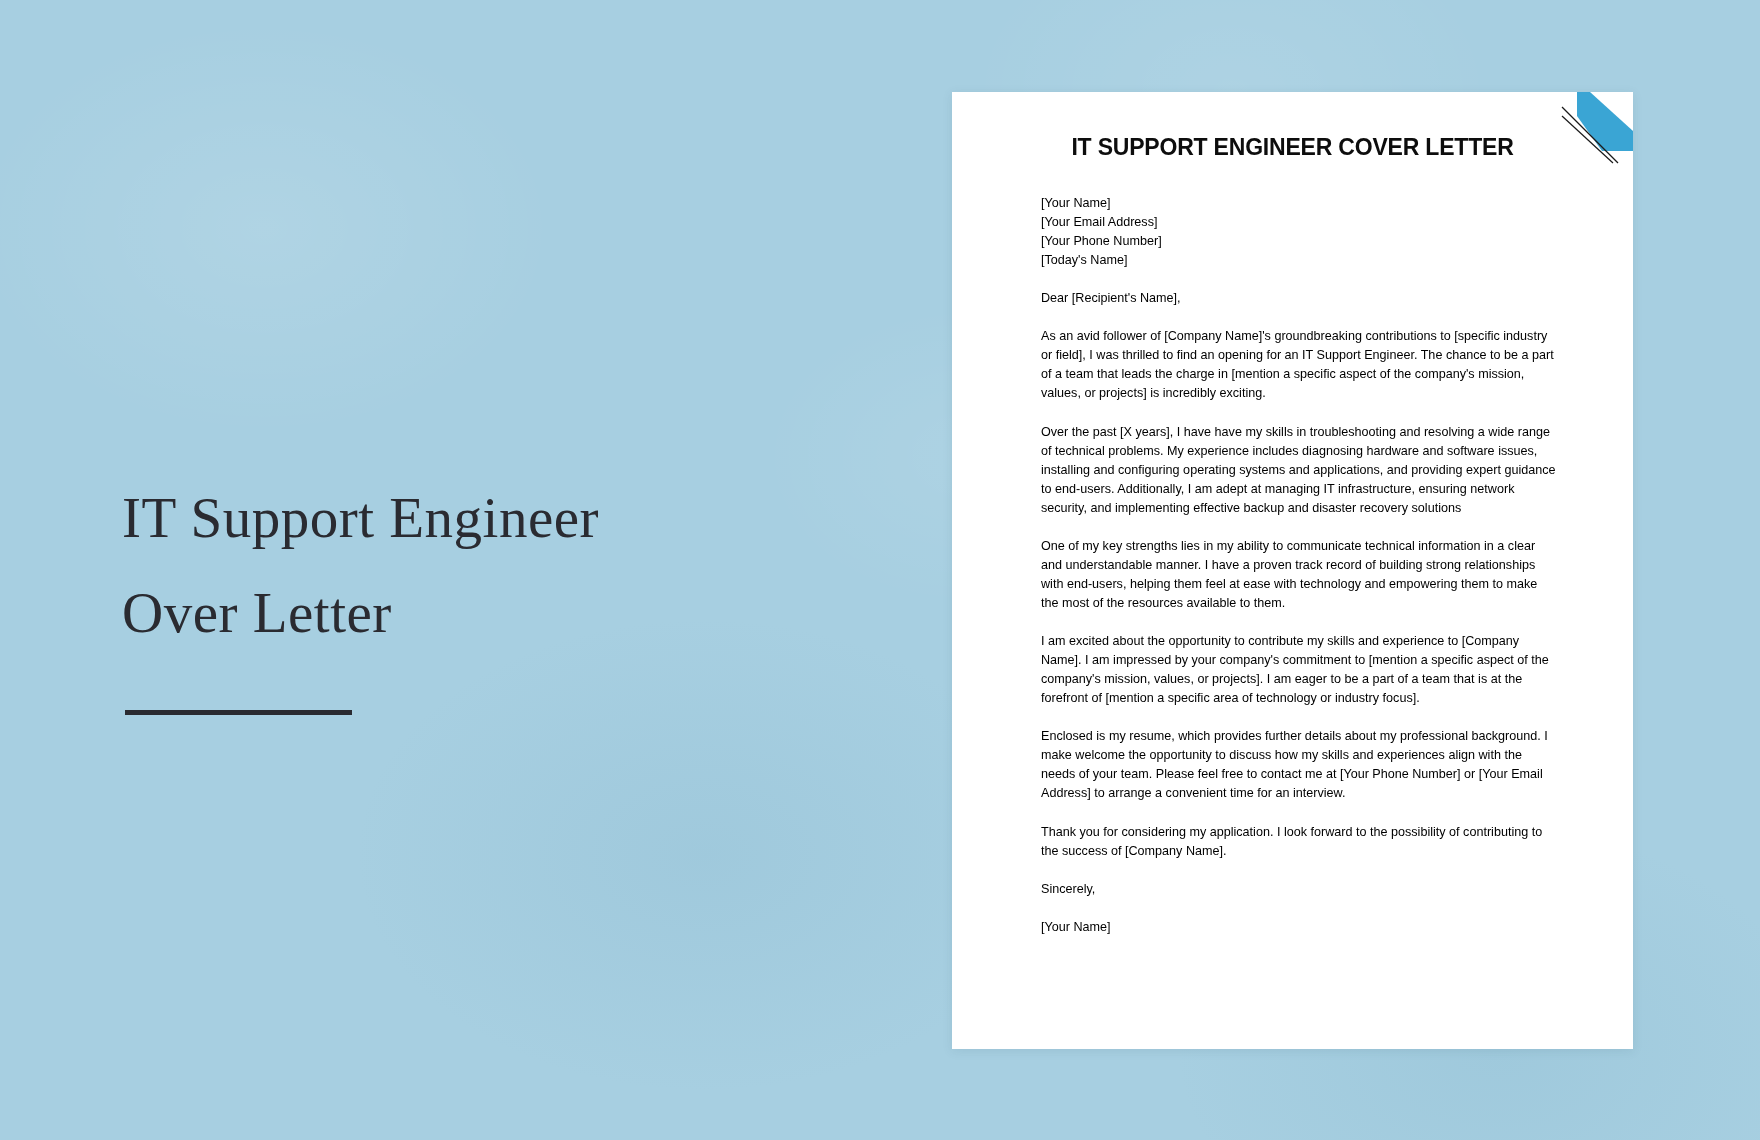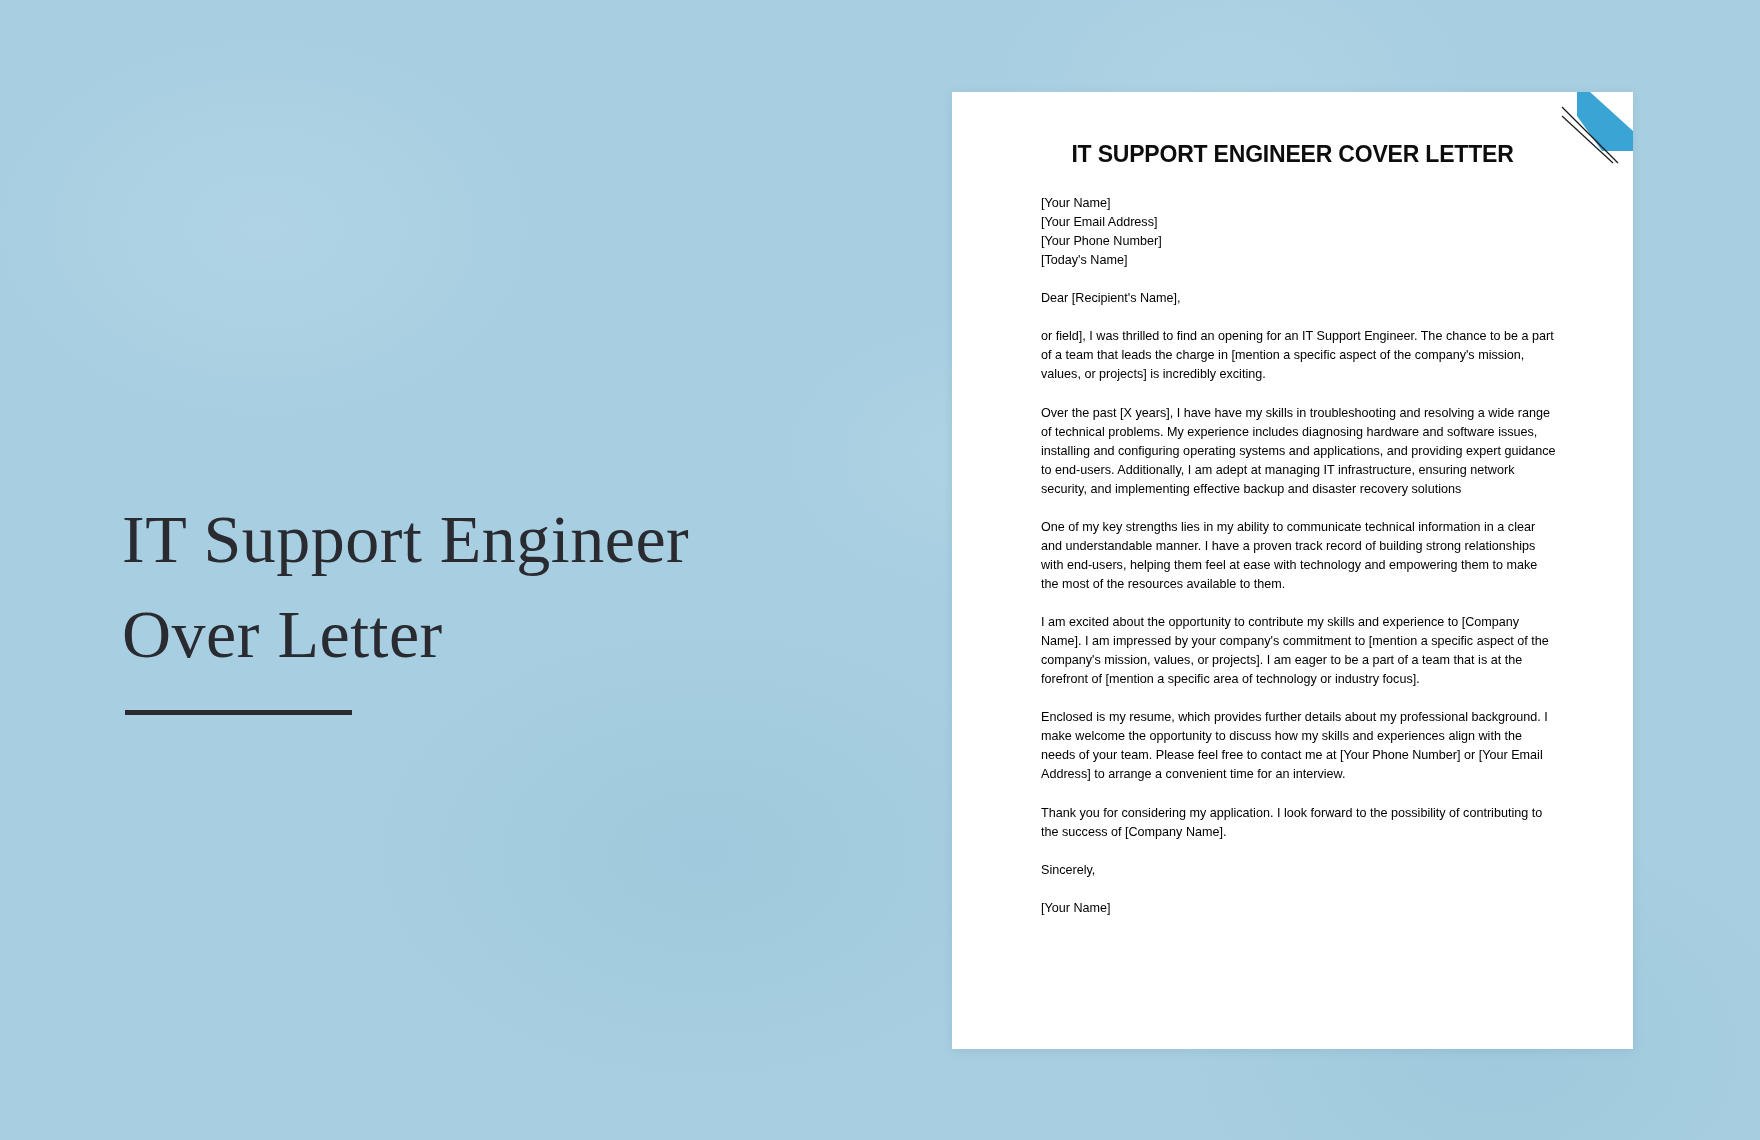--- a/index.html
+++ b/index.html
@@ -17,25 +17,25 @@
       radial-gradient(ellipse 500px 340px at 40% 75%, rgba(120,170,195,0.16), rgba(120,170,195,0) 70%),
       radial-gradient(ellipse 380px 260px at 70% 8%, rgba(255,255,255,0.08), rgba(255,255,255,0) 70%),
       radial-gradient(ellipse 460px 320px at 85% 92%, rgba(110,165,190,0.14), rgba(110,165,190,0) 70%),
       radial-gradient(ellipse 300px 220px at 55% 40%, rgba(255,255,255,0.07), rgba(255,255,255,0) 70%);
     font-family: "Liberation Sans", sans-serif;
   }
 
   .hero-title {
     position: absolute;
     left: 122px;
-    top: 492px;
+    top: 470px;
     margin: 0;
     font-family: "Liberation Serif", "DejaVu Serif", serif;
     font-weight: normal;
-    font-size: 68px;
+    font-size: 57px;
     line-height: 95px;
     color: #2a2b31;
     letter-spacing: 0.5px;
   }
   .hero-title span {
     display: block;
     white-space: nowrap;
   }
   .hero-rule {
     position: absolute;
@@ -108,35 +108,36 @@
 </h1>
 <div class="hero-rule"></div>
 
 <div class="paper">
   <svg class="corner" viewBox="0 0 681 120" width="681" height="120">
     <polygon points="625,0 638,0 681,39 681,59 650,59 625,24" fill="#3aa5d4"></polygon>
     <line x1="610" y1="15" x2="666" y2="71" stroke="#1a1a1a" stroke-width="1.2"></line>
     <line x1="610" y1="24" x2="661" y2="71" stroke="#1a1a1a" stroke-width="1.2"></line>
   </svg>
 
-  <h2 class="doc-title" style="top:47px;">IT SUPPORT ENGINEER COVER LETTER</h2>
+  <h2 class="doc-title" style="top:40px;">IT SUPPORT ENGINEER COVER LETTER</h2>
 
   <div class="doc-body" style="top:102px;">
     <div class="block">
       <span class="line">[Your Name]</span>
       <span class="line">[Your Email Address]</span>
       <span class="line">[Your Phone Number]</span>
       <span class="line">[Today's Name]</span>
     </div>
 
     <div class="block">
       <span class="line">Dear [Recipient's Name],</span>
     </div>
 
     <div class="block">
+      <span class="line">As an avid follower of [Company Name]'s groundbreaking contributions to [specific industry</span>
       <span class="line">or field], I was thrilled to find an opening for an IT Support Engineer. The chance to be a part</span>
       <span class="line">of a team that leads the charge in [mention a specific aspect of the company's mission,</span>
       <span class="line">values, or projects] is incredibly exciting.</span>
     </div>
 
     <div class="block">
       <span class="line">Over the past [X years], I have have my skills in troubleshooting and resolving a wide range</span>
       <span class="line">of technical problems. My experience includes diagnosing hardware and software issues,</span>
       <span class="line">installing and configuring operating systems and applications, and providing expert guidance</span>
       <span class="line">to end-users. Additionally, I am adept at managing IT infrastructure, ensuring network</span>

